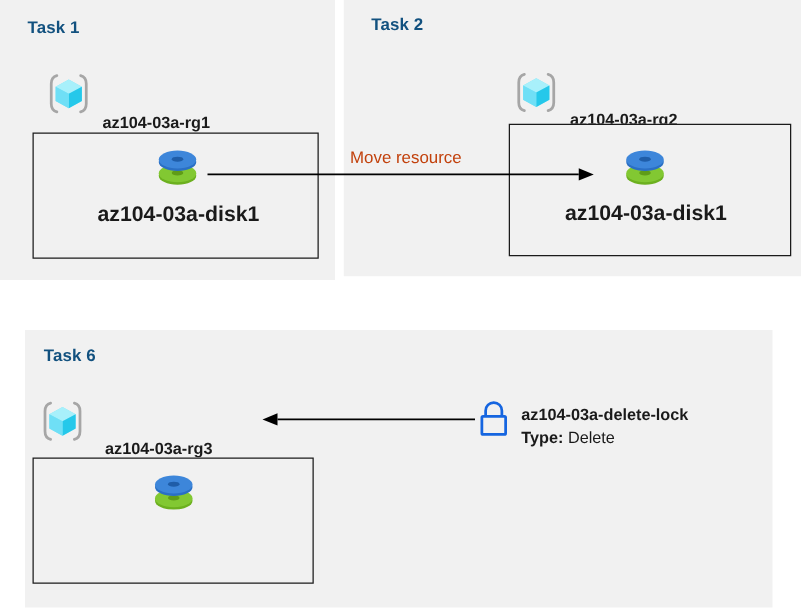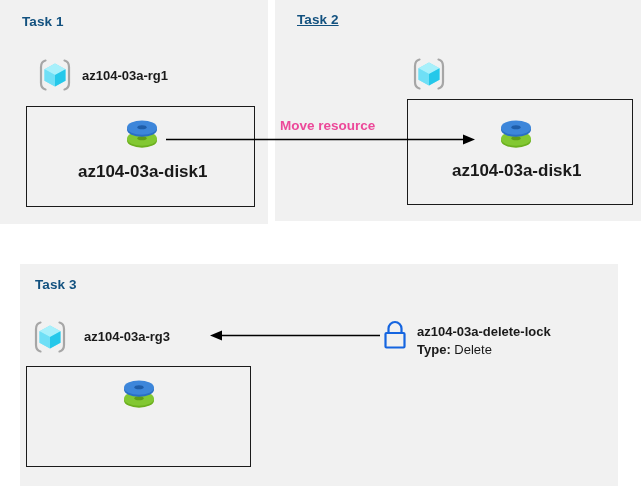--- a/index.html
+++ b/index.html
@@ -30,37 +30,38 @@
 
   .task-title {
     position: absolute;
     color: #12517f;
     font-weight: bold;
     font-size: 13.5px;
     letter-spacing: 0.1px;
     white-space: nowrap;
   }
   #title-task1 { left: 22px;  top: 14px;  }
-  #title-task2 { left: 297px; top: 12px; text-decoration: underline;  }
+  #title-task2 { left: 297px; top: 12px;  }
   #title-task3 { left: 35px;  top: 277px; }
 
   
   .rg-icon {
     position: absolute;
     width: 38px;
     height: 38px;
   }
   .rg-icon svg { display: block; }
 
   .rg-label {
     position: absolute;
     font-weight: bold;
     font-size: 13px;
     color: #1a1a1a;
     white-space: nowrap;
+    margin-top: 22px;
   }
 
   
   .inner-box {
     position: absolute;
     border: 1.4px solid #1b1b1b;
     background: #f1f1f1;
     box-sizing: border-box;
   }
   #box-task1 { left: 26px;  top: 106px; width: 229px; height: 101px; }
@@ -83,23 +84,23 @@
     white-space: nowrap;
   }
 
   
   .arrow-svg {
     position: absolute;
     overflow: visible;
   }
   .arrow-label {
     position: absolute;
-    font-weight: bold;
+    font-weight: normal;
     font-size: 13.5px;
-    color: #ec4899;
+    color: #c2410c;
     white-space: nowrap;
   }
 
   
   .lock-icon {
     position: absolute;
     width: 34px;
     height: 34px;
   }
   .lock-icon svg { display: block; }
@@ -124,21 +125,21 @@
 <body>
 
 <div class="canvas">
 
   <div class="panel" id="panel-task1"></div>
   <div class="panel" id="panel-task2"></div>
   <div class="panel" id="panel-task3"></div>
 
   <div class="task-title" id="title-task1">Task 1</div>
   <div class="task-title" id="title-task2">Task 2</div>
-  <div class="task-title" id="title-task3">Task 3</div>
+  <div class="task-title" id="title-task3">Task 6</div>
 
   <div class="rg-icon" style="left:36px; top:56px;">
     <svg width="38" height="38" viewBox="0 0 38 38">
       <g stroke="#a6a6a6" stroke-width="2.2" fill="none" stroke-linecap="round" stroke-linejoin="round">
         <path d="M9.5 4.5 C5.5 5.5 5.0 8 5.0 11 L5.0 27 C5.0 30 5.5 32.5 9.5 33.5"></path>
         <path d="M28.5 4.5 C32.5 5.5 33.0 8 33.0 11 L33.0 27 C33.0 30 32.5 32.5 28.5 33.5"></path>
       </g>
       <g>
         <polygon points="19,7.5 29.5,13.3 29.5,24.7 19,30.5 8.5,24.7 8.5,13.3" fill="#7fe6f8"></polygon>
         <polygon points="19,7.5 29.5,13.3 19,19 8.5,13.3" fill="#a8f0fb"></polygon>
@@ -170,20 +171,21 @@
         <path d="M28.5 4.5 C32.5 5.5 33.0 8 33.0 11 L33.0 27 C33.0 30 32.5 32.5 28.5 33.5"></path>
       </g>
       <g>
         <polygon points="19,7.5 29.5,13.3 29.5,24.7 19,30.5 8.5,24.7 8.5,13.3" fill="#7fe6f8"></polygon>
         <polygon points="19,7.5 29.5,13.3 19,19 8.5,13.3" fill="#a8f0fb"></polygon>
         <polygon points="19,19 29.5,13.3 29.5,24.7 19,30.5" fill="#25c8ea"></polygon>
         <polygon points="19,19 8.5,13.3 8.5,24.7 19,30.5" fill="#6fdff6"></polygon>
       </g>
     </svg>
   </div>
+  <div class="rg-label" style="left:456px; top:66px;">az104-03a-rg2</div>
 
   <div class="inner-box" id="box-task2"></div>
 
   <div class="disk-icon" style="left:494px; top:112px;">
     <svg width="44" height="44" viewBox="0 0 44 44">
       <ellipse cx="22" cy="28.5" rx="15" ry="7.2" fill="#6cb01f"></ellipse>
       <ellipse cx="22" cy="26.6" rx="15" ry="7.2" fill="#82c832"></ellipse>
       <ellipse cx="22" cy="26.3" rx="4.6" ry="2.0" fill="#5f9c18"></ellipse>
       <ellipse cx="22" cy="17.6" rx="15" ry="7.2" fill="#2a6fc4"></ellipse>
       <ellipse cx="22" cy="15.6" rx="15" ry="7.2" fill="#3d86da"></ellipse>

